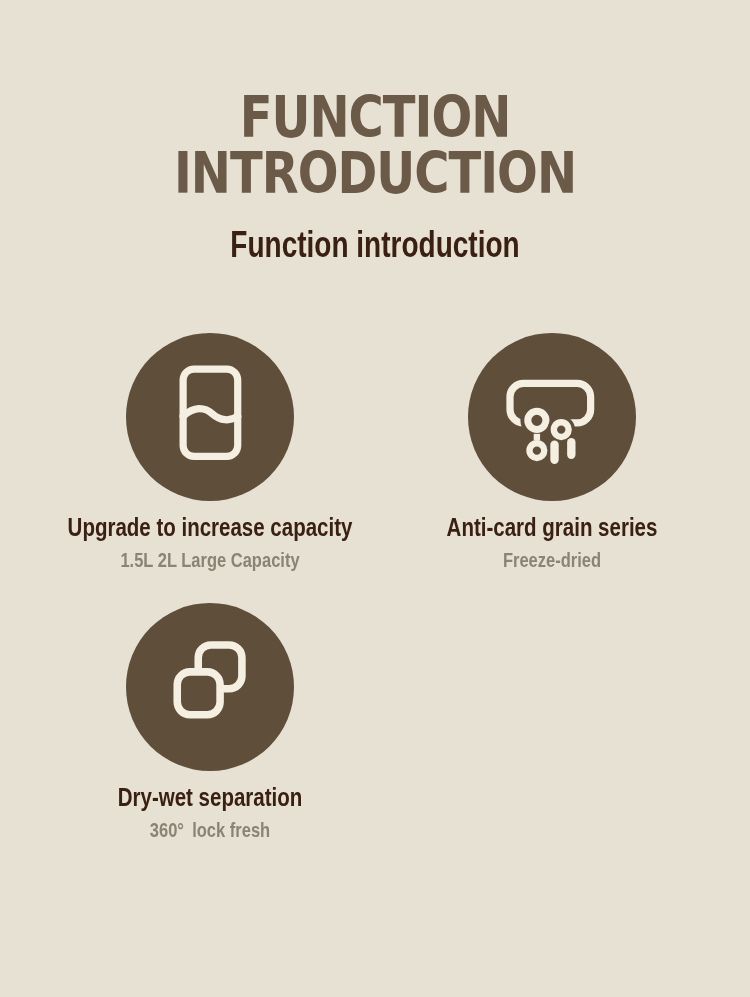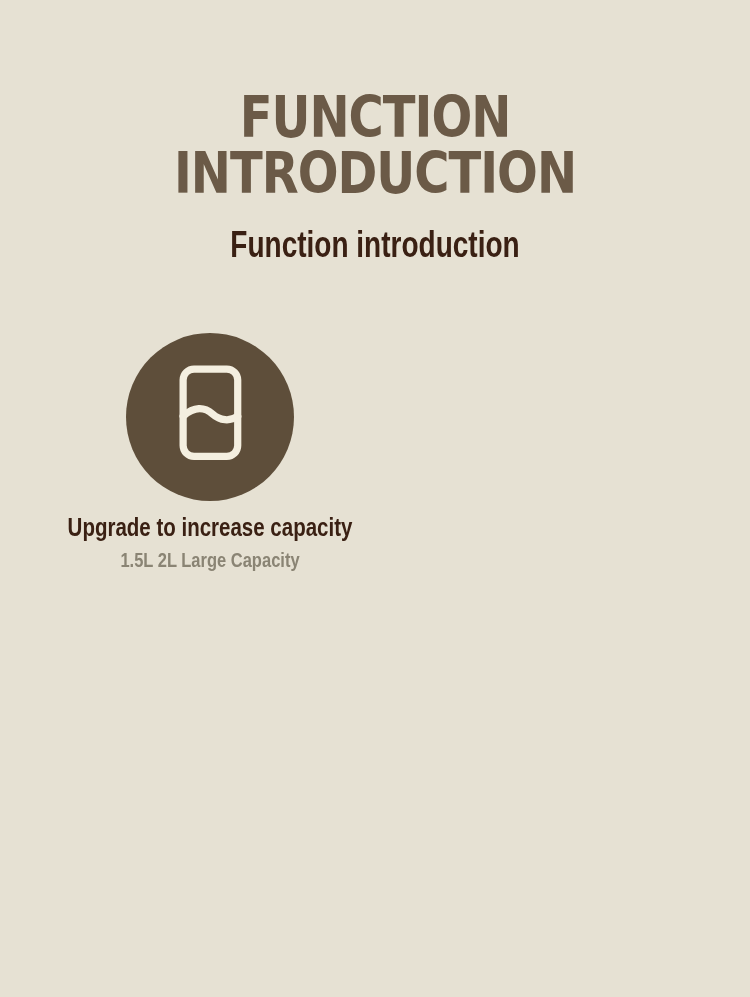--- a/index.html
+++ b/index.html
@@ -91,16 +91,43 @@
     <div class="circle">
       <svg viewBox="0 0 100 100">
         <rect class="stk" x="34" y="21.5" width="32.5" height="52" rx="6.5" stroke-width="4.3"></rect>
         <path class="stk" d="M34 49.5 C40.5 43.8 46.5 43.8 51.5 48.2 C56 52.2 61.8 52.8 66.5 49.6" stroke-width="4.3" stroke-linecap="round"></path>
       </svg>
     </div>
     <h3 class="f-title">Upgrade to increase capacity</h3>
     <p class="f-sub">1.5L 2L Large Capacity</p>
   </section>
 
+  <section class="feature">
+    <div class="circle">
+      <svg viewBox="0 0 100 100">
+        <rect class="stk" x="25" y="30" width="48" height="23.5" rx="8" stroke-width="4.3"></rect>
+        <circle class="occ" cx="41" cy="52" r="9.8"></circle>
+        <circle class="stk" cx="41" cy="52" r="5.4" stroke-width="4.2"></circle>
+        <line class="stk" x1="41" y1="60" x2="41" y2="64" stroke-width="3.8"></line>
+        <circle class="stk" cx="41" cy="70" r="4.4" stroke-width="3.8"></circle>
+        <circle class="occ" cx="55.5" cy="57.5" r="8.2"></circle>
+        <circle class="stk" cx="55.5" cy="57.5" r="4.4" stroke-width="3.8"></circle>
+        <line class="stk" x1="51.5" y1="66.5" x2="51.5" y2="75.5" stroke-width="5" stroke-linecap="round"></line>
+        <line class="stk" x1="61.5" y1="65" x2="61.5" y2="72.5" stroke-width="5" stroke-linecap="round"></line>
+      </svg>
+    </div>
+    <h3 class="f-title">Anti-card grain series</h3>
+    <p class="f-sub">Freeze-dried</p>
+  </section>
 
+  <section class="feature">
+    <div class="circle">
+      <svg viewBox="0 0 100 100">
+        <rect class="stk" x="43" y="25" width="26" height="26" rx="7.5" stroke-width="4.5"></rect>
+        <rect class="occ stk" x="30.5" y="41" width="25.5" height="25.5" rx="7.5" stroke-width="4.5" style="fill: var(--brown);"></rect>
+      </svg>
+    </div>
+    <h3 class="f-title">Dry-wet separation</h3>
+    <p class="f-sub">360° lock fresh</p>
+  </section>
 
 
 </main>
 
 </body></html>

